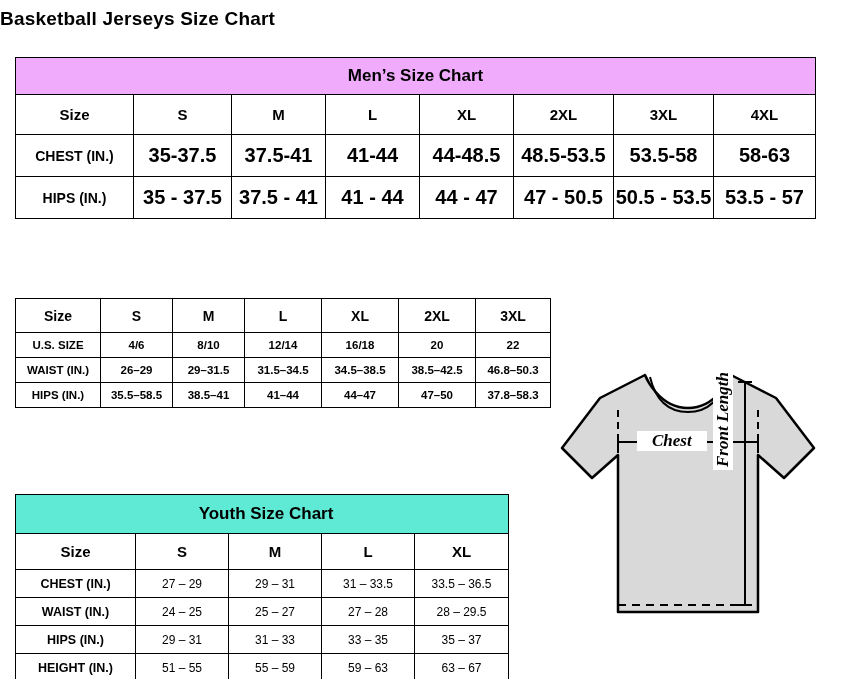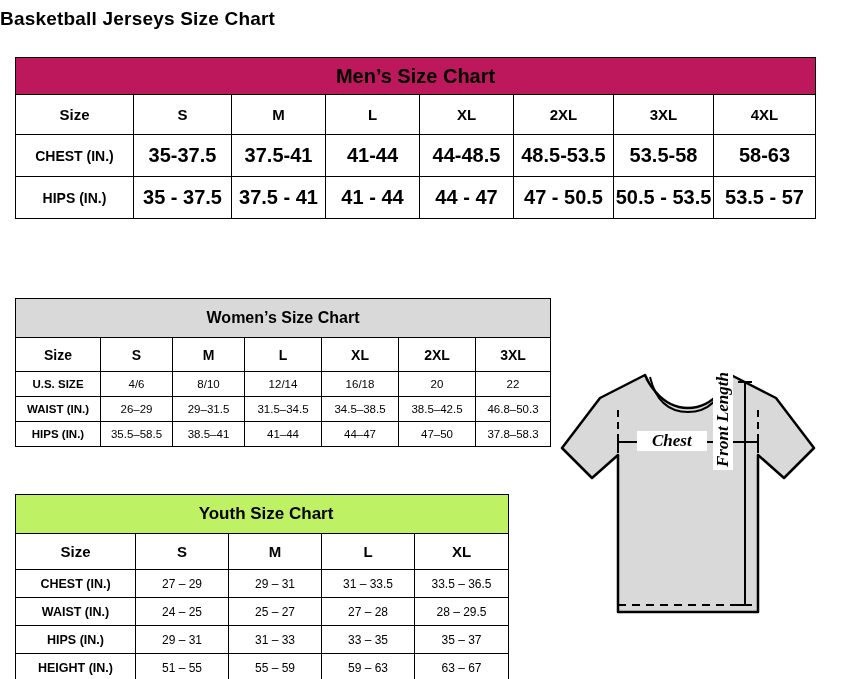--- a/index.html
+++ b/index.html
@@ -39,22 +39,22 @@
   
   .men-wrap {
     position: absolute;
     left: 15px;
     top: 57px;
   }
   table.men {
     width: 800px;
   }
   table.men .caption-cell {
-    background: #be185d;
-    font-size: 20px;
+    background: #f0abfc;
+    font-size: 17px;
     font-weight: bold;
     height: 36px;
   }
   table.men .hdr td {
     background: #ffffff;
     font-size: 15px;
     font-weight: bold;
     height: 39px;
   }
   table.men .body td {
@@ -82,39 +82,39 @@
     font-weight: bold;
     height: 38px;
   }
   table.women .hdr td {
     font-size: 14px;
     font-weight: bold;
     height: 33px;
   }
   table.women .body td {
     font-size: 11.5px;
-    font-weight: normal;
+    font-weight: bold;
     height: 24px;
   }
   table.women td.rowlabel {
     font-size: 11.5px;
     font-weight: bold;
   }
 
   
   .youth-wrap {
     position: absolute;
     left: 15px;
     top: 494px;
   }
   table.youth {
     width: 493px;
   }
   table.youth .caption-cell {
-    background: #bef264;
+    background: #5eead4;
     font-size: 17px;
     font-weight: bold;
     height: 38px;
     padding-left: 8px;
   }
   table.youth .hdr td {
     font-size: 15px;
     font-weight: bold;
     height: 35px;
   }
@@ -225,23 +225,20 @@
     <colgroup>
       <col style="width:85px">
         <col style="width:72px">
         <col style="width:72px">
         <col style="width:77px">
       <col style="width:77px">
         <col style="width:77px">
         <col style="width:75px">
     </colgroup>
     <tbody>
-      <tr>
-        <td class="caption-cell" colspan="7">Women’s Size Chart</td>
-      </tr>
       <tr class="hdr">
         <td>Size</td>
         <td>S</td>
         <td>M</td>
         <td>L</td>
         <td>XL</td>
         <td>2XL</td>
         <td>3XL</td>
       </tr>
       <tr class="body">

